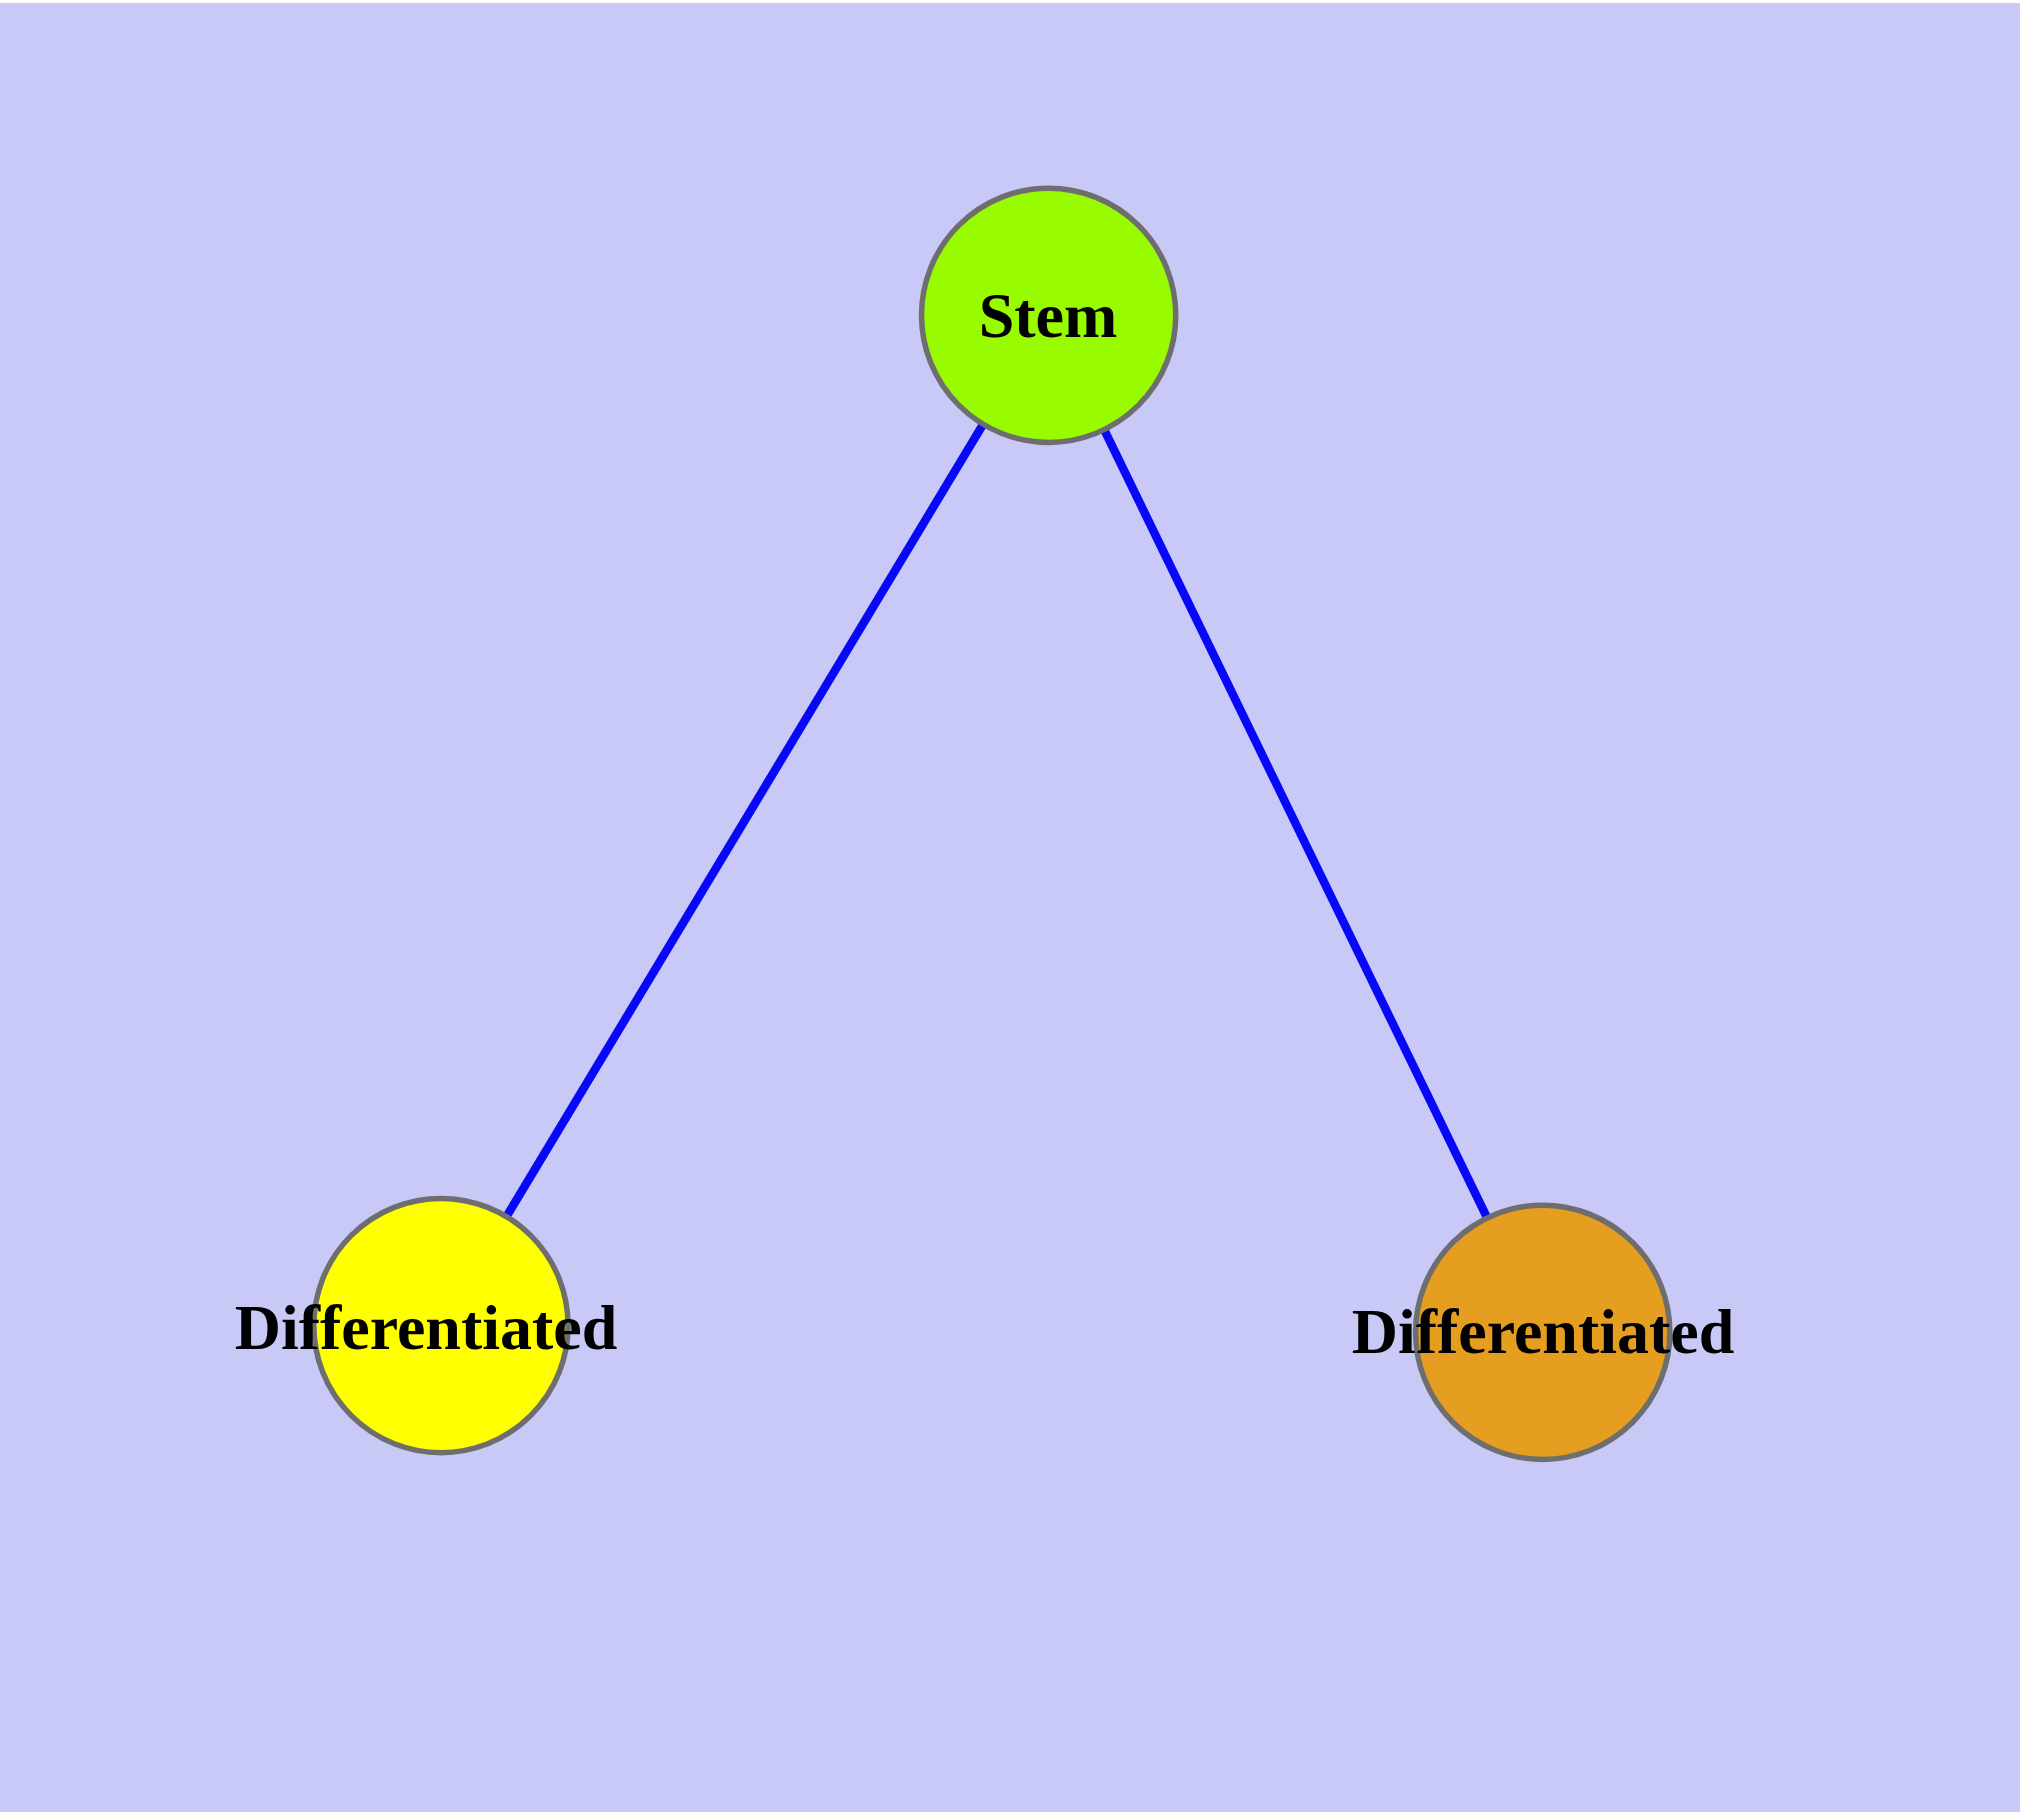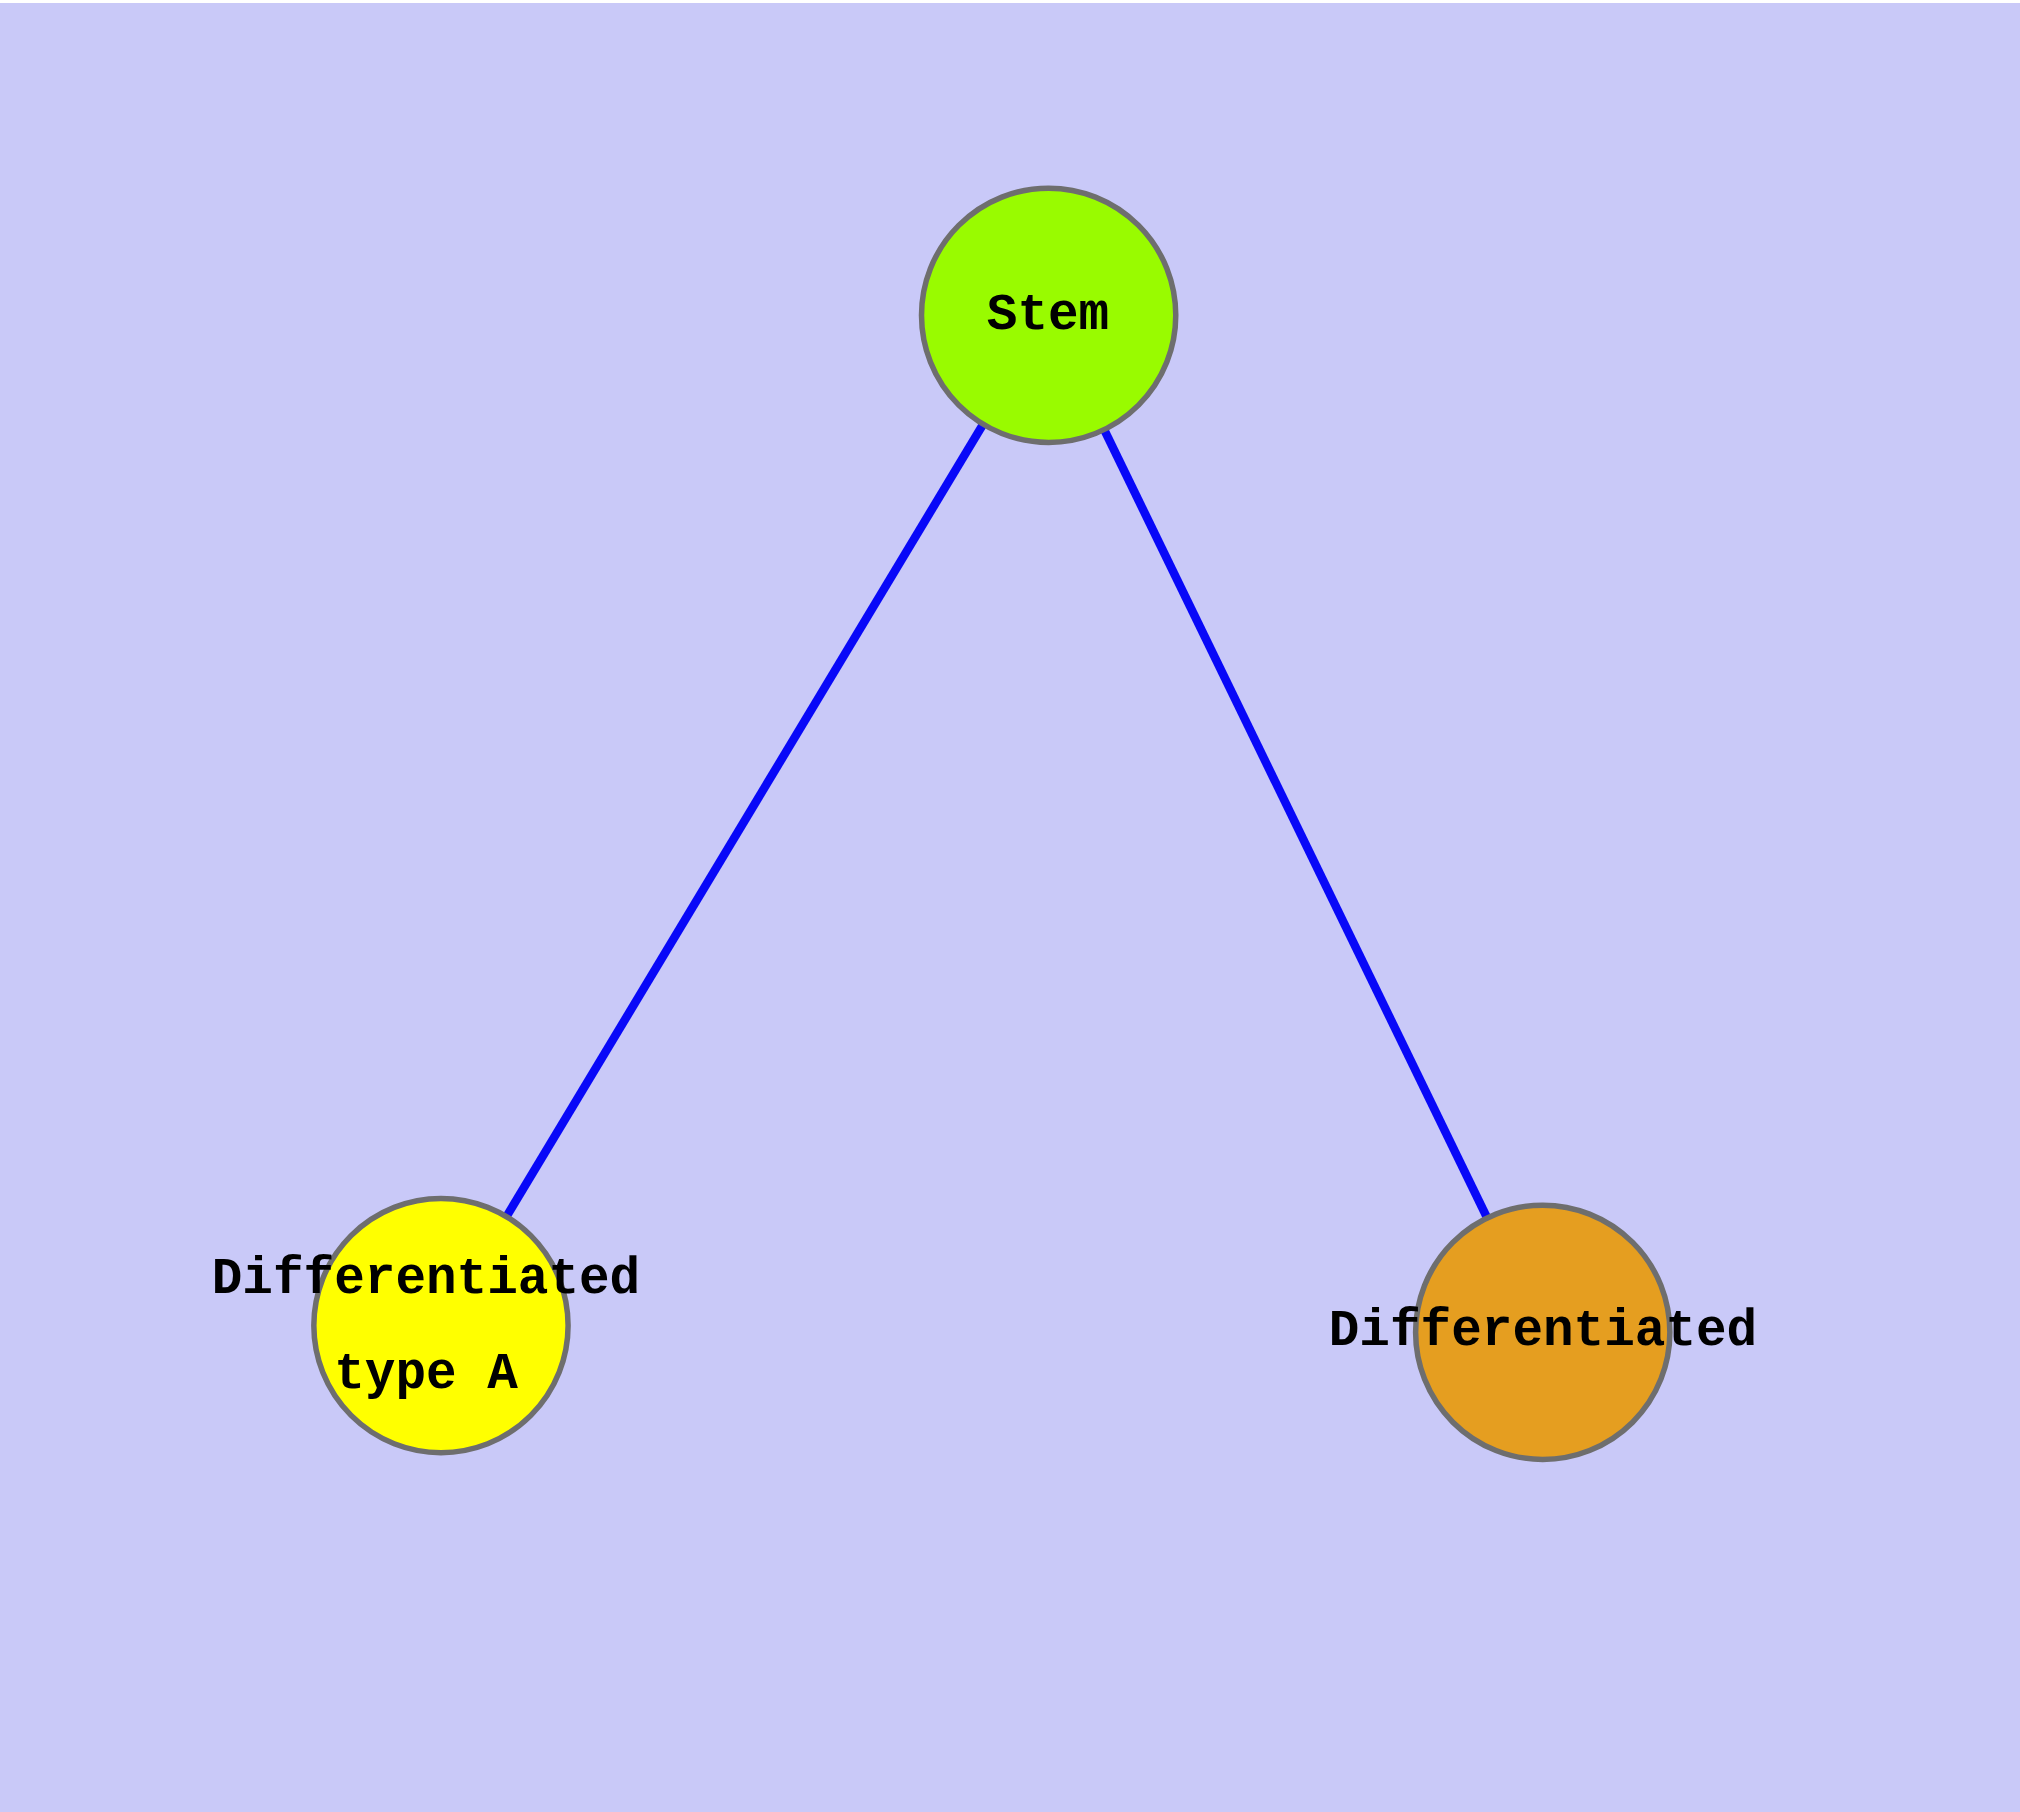--- a/index.html
+++ b/index.html
@@ -27,23 +27,23 @@
   svg.graph {
     position: absolute;
     top: 0; left: 0;
     width: 2021px;
     height: 1812px;
     display: block;
   }
   .node-label {
     position: absolute;
     transform: translate(-50%, -50%);
-    font-family: Liberation Mono, monospace;
+    font-family: Liberation Serif, serif;
     font-weight: bold;
-    font-size: 51px;
+    font-size: 64px;
     line-height: 95px;
     color: #000000;
     text-align: center;
     white-space: nowrap;
   }
   .node-label span { display: block; }
 </style>
 </head>
 <body>
 
@@ -57,21 +57,20 @@
     <circle cx="520" cy="1564" r="150" stroke-width="6.5" fill="#ffff00" stroke="#6e6e6e"></circle>
     <circle cx="1820" cy="1572" r="150" stroke-width="6.5" fill="#e59e20" stroke="#6e6e6e"></circle>
   </svg>
 
   <div class="node-label" style="left:1048px; top:315px">
     <span>Stem</span>
   </div>
 
   <div class="node-label" style="left:426px; top:1327px">
     <span>Differentiated</span>
-    <span>type A</span>
   </div>
 
   <div class="node-label" style="left:1543px; top:1331px">
     <span>Differentiated</span>
   </div>
 
   <div class="top-strip"></div>
 </div>
 
 

